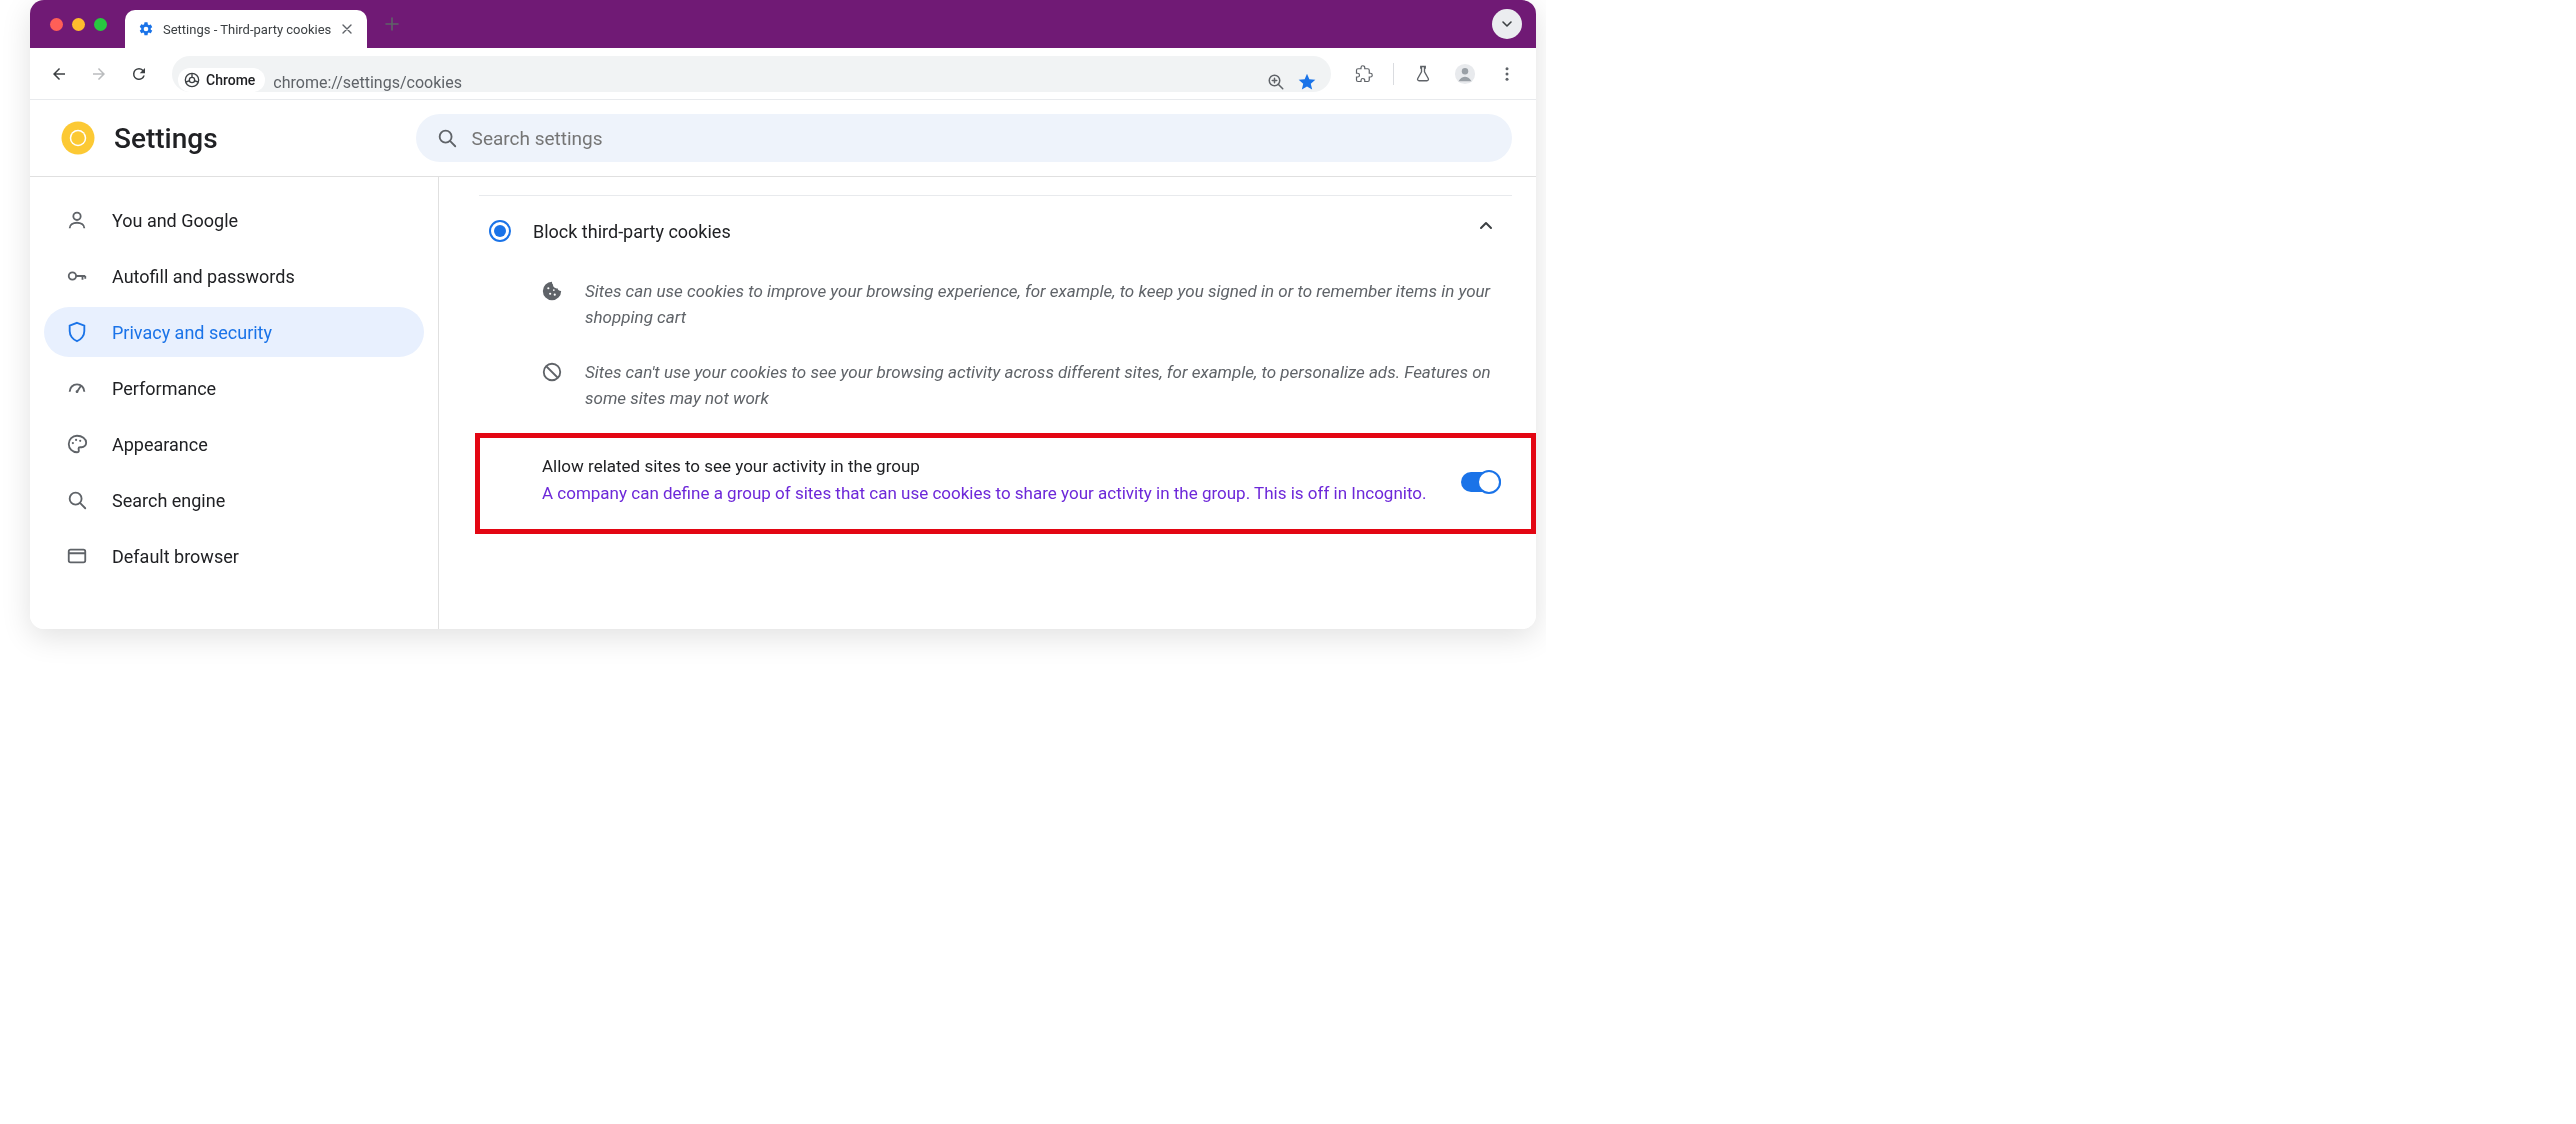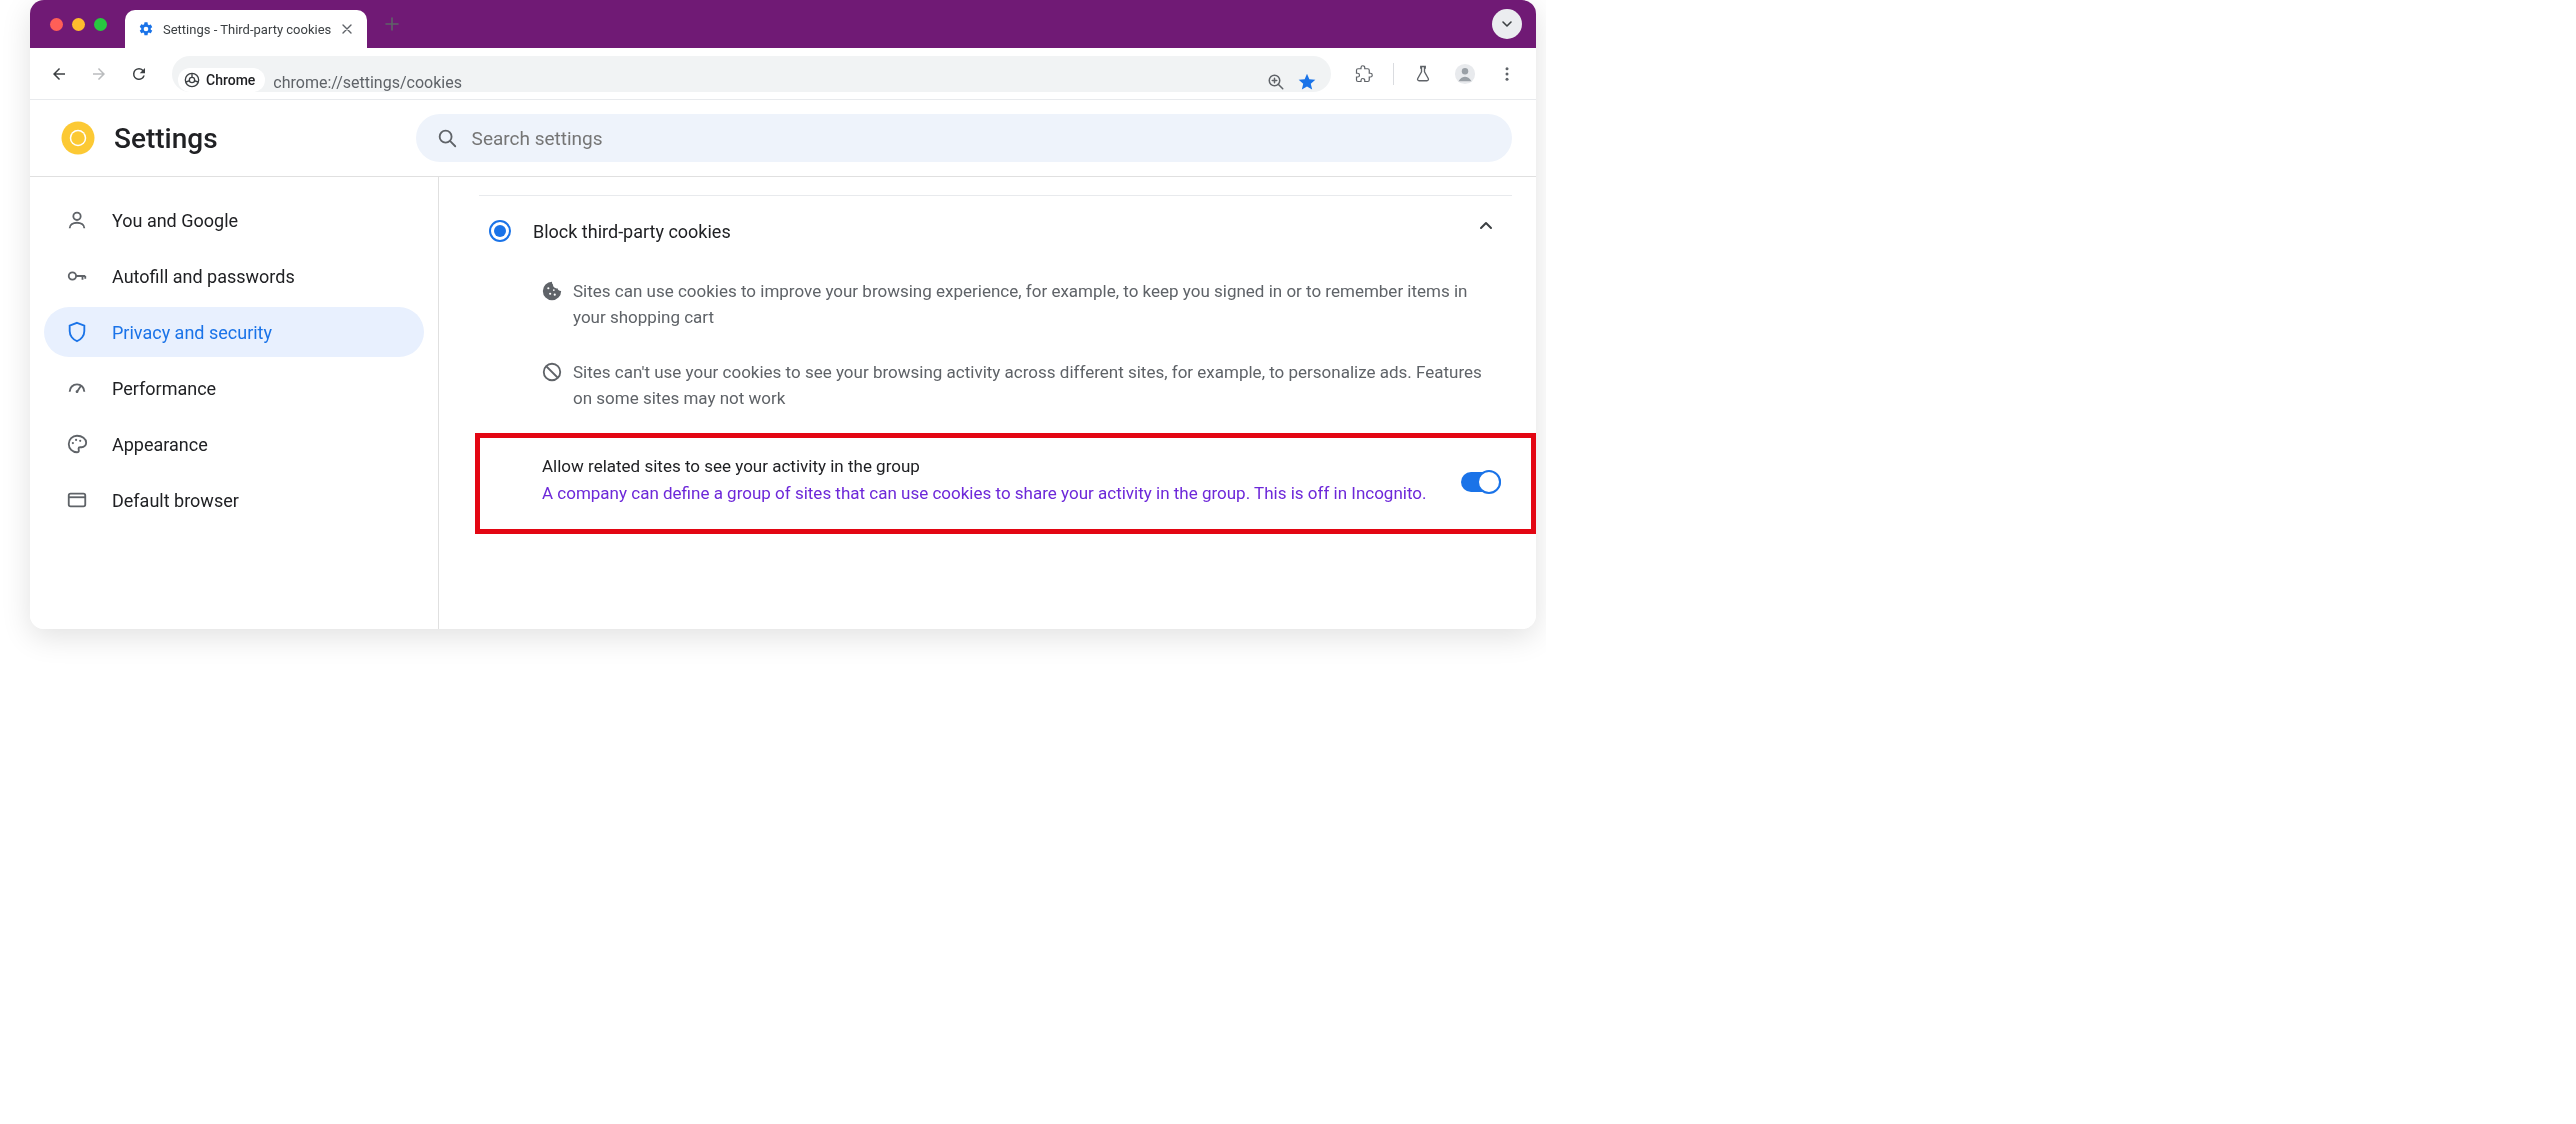--- a/index.html
+++ b/index.html
@@ -307,22 +307,23 @@
       align-items: center;
       justify-content: center;
       cursor: pointer;
       color: #5f6368;
     }
     .option-details {
       padding: 8px 10px 8px 62px;
     }
     .detail-row {
       display: flex;
-      gap: 10px;
+      gap: 22px;
       padding: 14px 0;
+      font-style: italic;
     }
     .detail-icon {
       width: 22px;
       height: 22px;
       display: flex;
       align-items: center;
       justify-content: center;
       color: #5f6368;
       flex-shrink: 0;
       margin-top: 2px;
@@ -541,20 +542,29 @@
         <div class="sidebar-item">
           <span class="sidebar-icon">
             <svg width="22" height="22" viewBox="0 0 24 24">
                 <path d="M12 3a9 9 0 1 0 0 18c1.5 0 2-1 2-2 0-.7-.3-1.3-.3-2 0-1 .8-1.5 1.8-1.5H17a5 5 0 0 0 5-5c0-4.5-4.5-7.5-10-7.5z" fill="none" stroke="currentColor" stroke-width="2"></path>
                 <circle cx="7.5" cy="11" r="1.2" fill="currentColor"></circle>
                 <circle cx="11" cy="7.5" r="1.2" fill="currentColor"></circle>
                 <circle cx="15.5" cy="8.5" r="1.2" fill="currentColor"></circle>
               </svg>
           </span>
           <span>Appearance</span>
+        </div>
+        <div class="sidebar-item">
+          <span class="sidebar-icon">
+            <svg width="22" height="22" viewBox="0 0 24 24">
+                <circle cx="10.5" cy="10.5" r="6.5" fill="none" stroke="currentColor" stroke-width="2"></circle>
+                <path d="M15.5 15.5 L21 21" stroke="currentColor" stroke-width="2" stroke-linecap="round"></path>
+              </svg>
+          </span>
+          <span>Search engine</span>
         </div>
         <div class="sidebar-item">
           <span class="sidebar-icon">
             <svg width="22" height="22" viewBox="0 0 24 24">
                 <rect x="3" y="5" width="18" height="14" rx="2" fill="none" stroke="currentColor" stroke-width="2"></rect>
                 <path d="M3 9h18" stroke="currentColor" stroke-width="2"></path>
               </svg>
           </span>
           <span>Default browser</span>
         </div>

